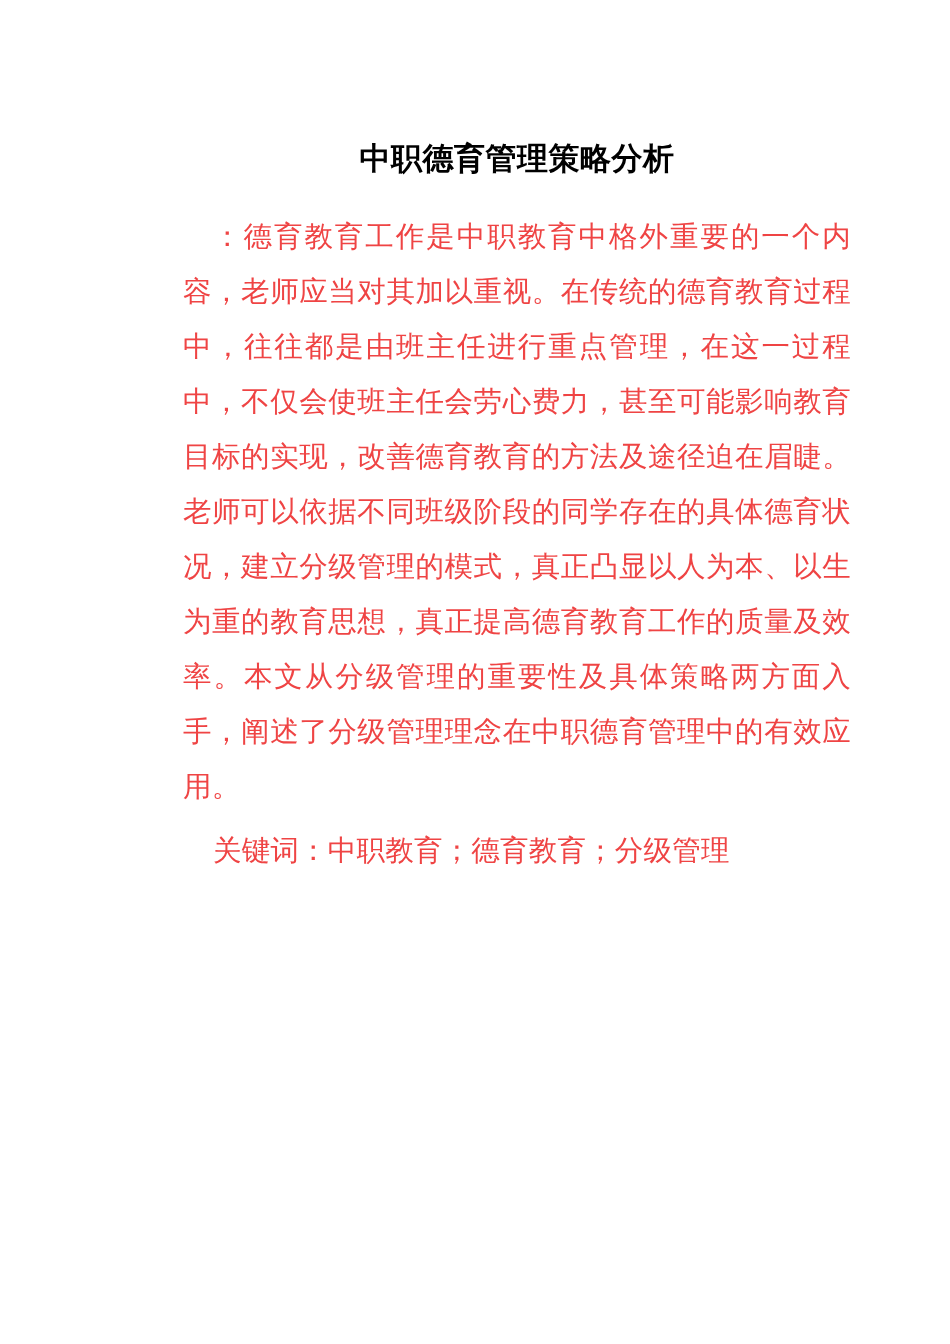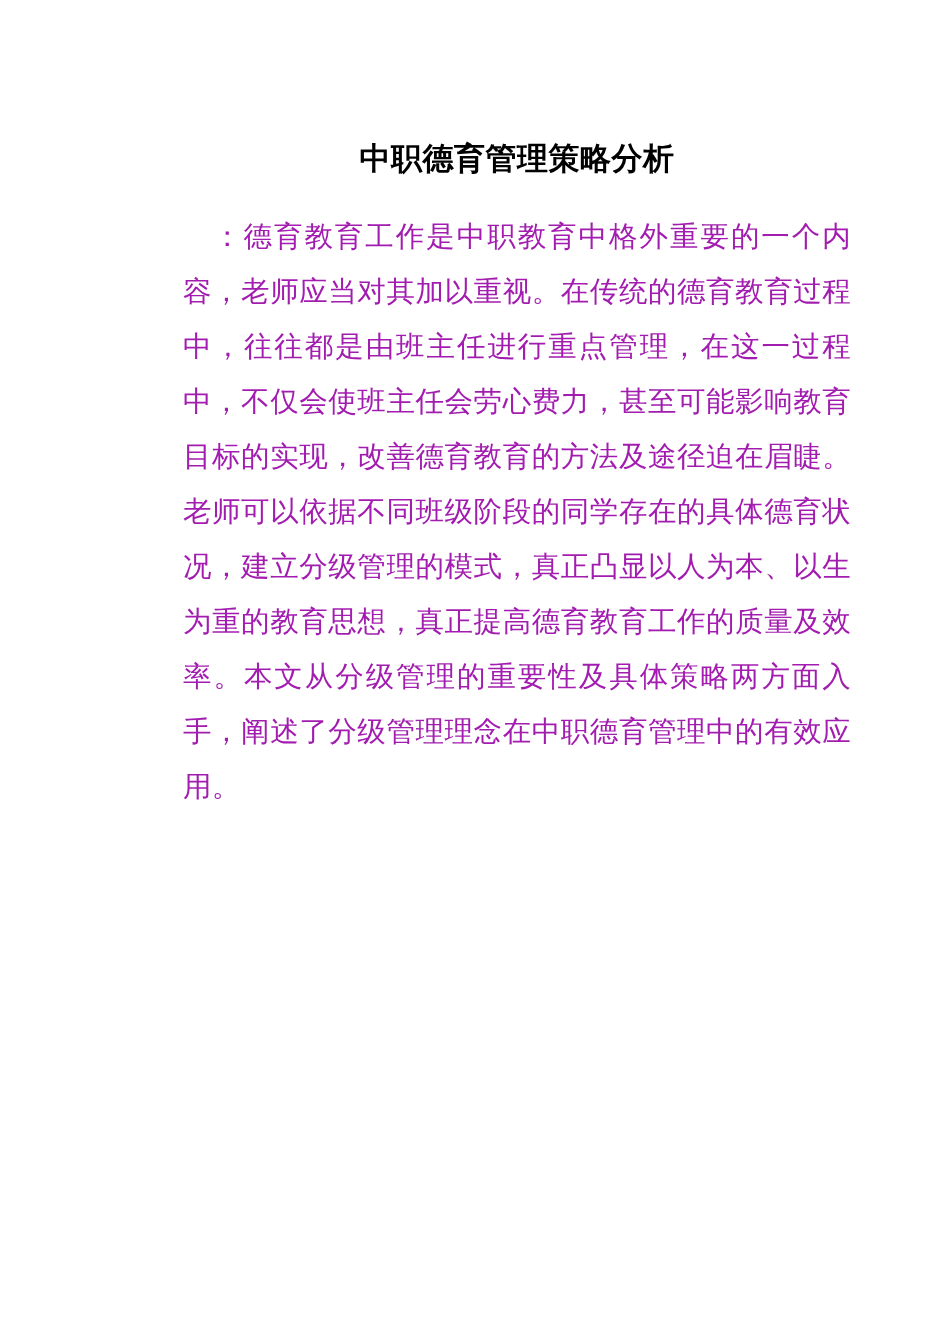--- a/index.html
+++ b/index.html
@@ -42,21 +42,21 @@
     color: #000000;
     white-space: nowrap;
   }
 
   .body-para {
     font-size: 28.5px;
     line-height: 55px;
     margin: 0;
     text-align: justify;
     text-justify: inter-ideograph;
-    color: #a21caf;
+    color: #ef4444;
     letter-spacing: 0.2px;
   }
 
   .para-abstract {
     padding-top: 30px;
     text-indent: 30px;
   }
 
   .para-keywords {
     padding-top: 9px;
@@ -71,16 +71,17 @@
 </head>
 <body>
 
 <div class="page">
   <div class="content">
 
     <h1 class="doc-title">中职德育管理策略分析</h1>
 
     <p class="body-para para-abstract">：德育教育工作是中职教育中格外重要的一个内容，老师应当对其加以重视。在传统的德育教育过程中，往往都是由班主任进行重点管理，在这一过程中，不仅会使班主任会劳心费力，甚至可能影响教育目标的实现，改善德育教育的方法及途径迫在眉睫。老师可以依据不同班级阶段的同学存在的具体德育状况，建立分级管理的模式，真正凸显以人为本、以生为重的教育思想，真正提高德育教育工作的质量及效率。本文从分级管理的重要性及具体策略两方面入手，阐述了分级管理理念在中职德育管理中的有效应用。</p>
 
+    <p class="body-para para-keywords">关键词：中职教育；德育教育；分级管理</p>
 
 
   </div>
 </div>
 
 </body></html>

